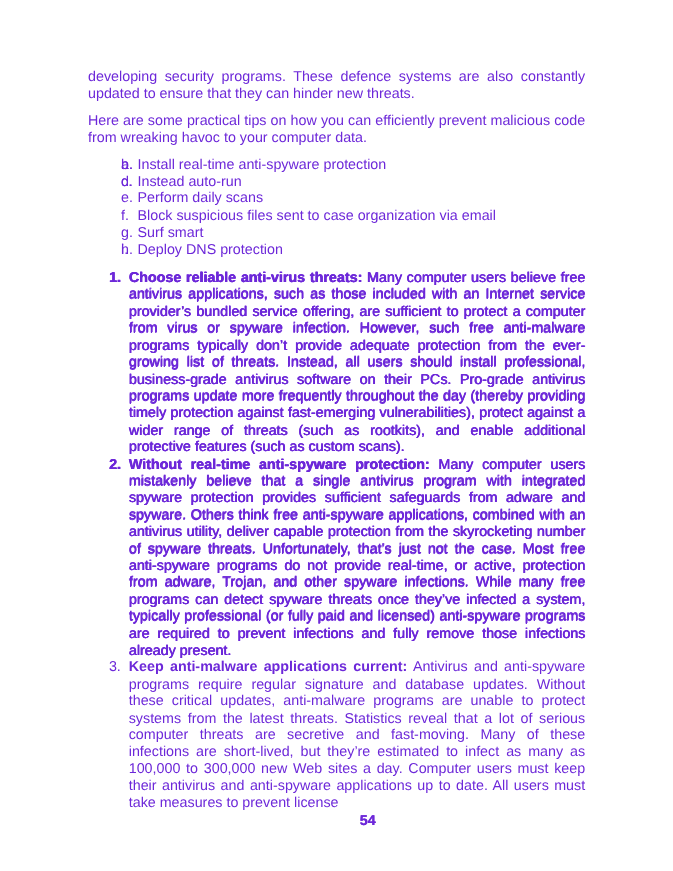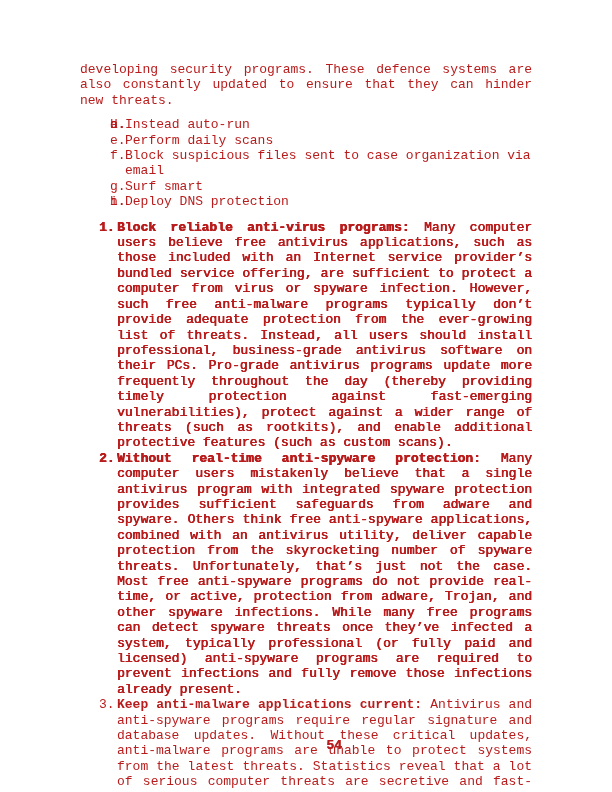--- a/index.html
+++ b/index.html
@@ -5,22 +5,22 @@
   html, body {
     margin: 0;
     padding: 0;
     background: #ffffff;
   }
   .page {
     position: relative;
     width: 612px;
     height: 792px;
     background: #ffffff;
-    color: #b91c1c;
-    font-family: Liberation Mono, monospace;
+    color: #6d28d9;
+    font-family: Liberation Sans, sans-serif;
     overflow: hidden;
   }
   .content {
     position: absolute;
     left: 80px;
     top: 62px;
     width: 452px;
     font-size: 13px;
     line-height: 15.4px;
     text-align: justify;
@@ -80,27 +80,29 @@
   }
 </style>
 </head>
 <body>
 
 <div class="page">
   <div class="content">
 
     <p class="para">developing security programs. These defence systems are also constantly updated to ensure that they can hinder new threats.</p>
 
+    <p class="para">Here are some practical tips on how you can efficiently prevent malicious code from wreaking havoc to your computer data.</p>
 
     <ul class="tips">
       <li>
         <span class="tip-marker">a.</span>
       </li>
       <li>
         <span class="tip-marker">b.</span>
+        <span>Install real-time anti-spyware protection</span>
       </li>
       <li>
         <span class="tip-marker">c.</span>
       </li>
       <li>
         <span class="tip-marker">d.</span>
         <span>Instead auto-run</span>
       </li>
       <li>
         <span class="tip-marker">e.</span>
@@ -120,21 +122,21 @@
       <li>
         <span class="tip-marker">i.</span>
         <span>Deploy DNS protection</span>
       </li>
     </ul>
 
 
     <ol class="numbered">
       <li class="smudged">
         <span class="num-marker">1.</span>
-        <span class="lead">Block reliable anti-virus programs:</span>
+        <span class="lead">Choose reliable anti-virus threats:</span>
         <span>Many computer users believe free antivirus applications, such as those included with an Internet service provider’s bundled service offering, are sufficient to protect a computer from virus or spyware infection. However, such free anti-malware programs typically don’t provide adequate protection from the ever-growing list of threats. Instead, all users should install professional, business-grade antivirus software on their PCs. Pro-grade antivirus programs update more frequently throughout the day (thereby providing timely protection against fast-emerging vulnerabilities), protect against a wider range of threats (such as rootkits), and enable additional protective features (such as custom scans).</span>
       </li>
       <li class="smudged">
         <span class="num-marker">2.</span>
         <span class="lead">Without real-time anti-spyware protection:</span>
         <span>Many computer users mistakenly believe that a single antivirus program with integrated spyware protection provides sufficient safeguards from adware and spyware. Others think free anti-spyware applications, combined with an antivirus utility, deliver capable protection from the skyrocketing number of spyware threats. Unfortunately, that’s just not the case. Most free anti-spyware programs do not provide real-time, or active, protection from adware, Trojan, and other spyware infections. While many free programs can detect spyware threats once they’ve infected a system, typically professional (or fully paid and licensed) anti-spyware programs are required to prevent infections and fully remove those infections already present.</span>
       </li>
       <li>
         <span class="num-marker">3.</span>
         <span class="lead">Keep anti-malware applications current:</span>

